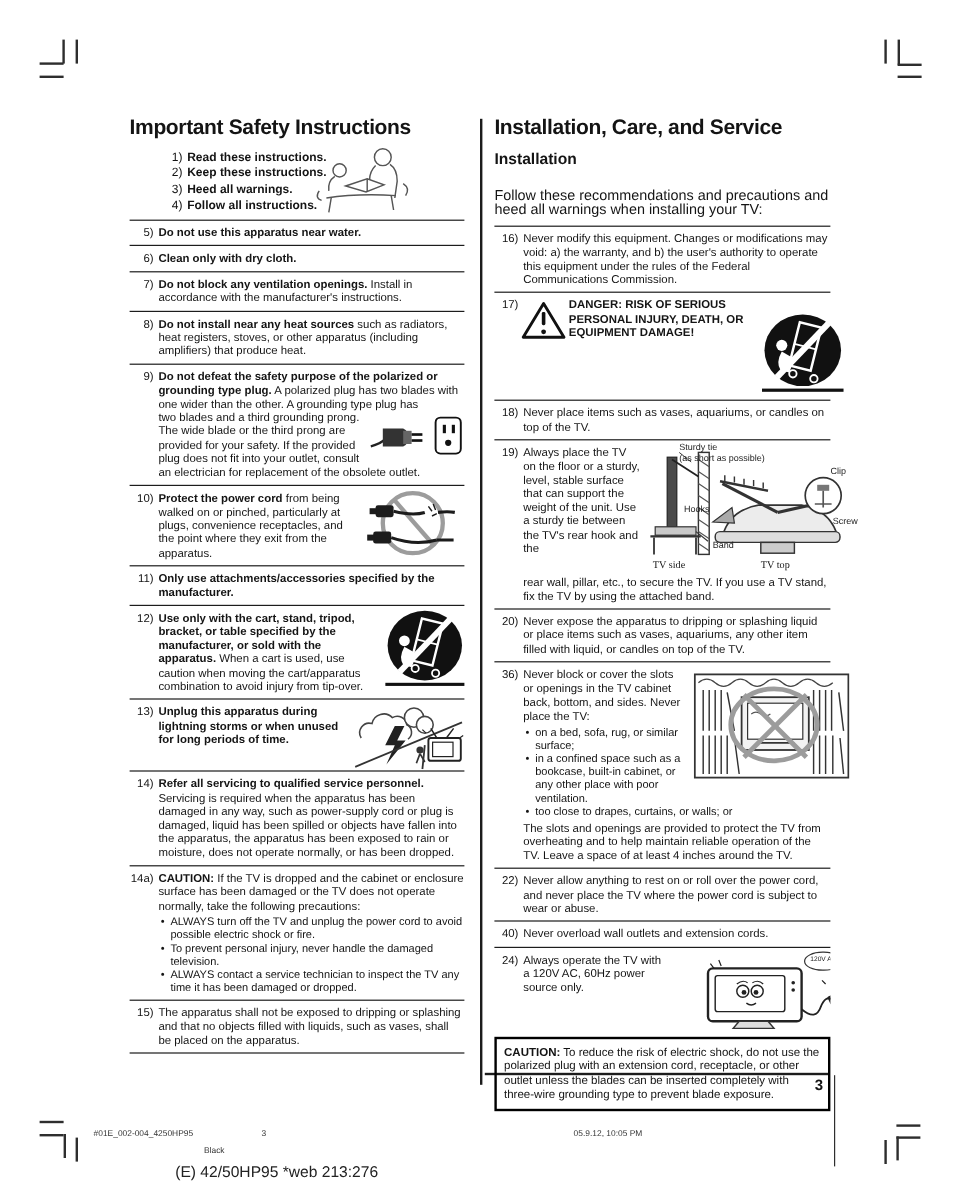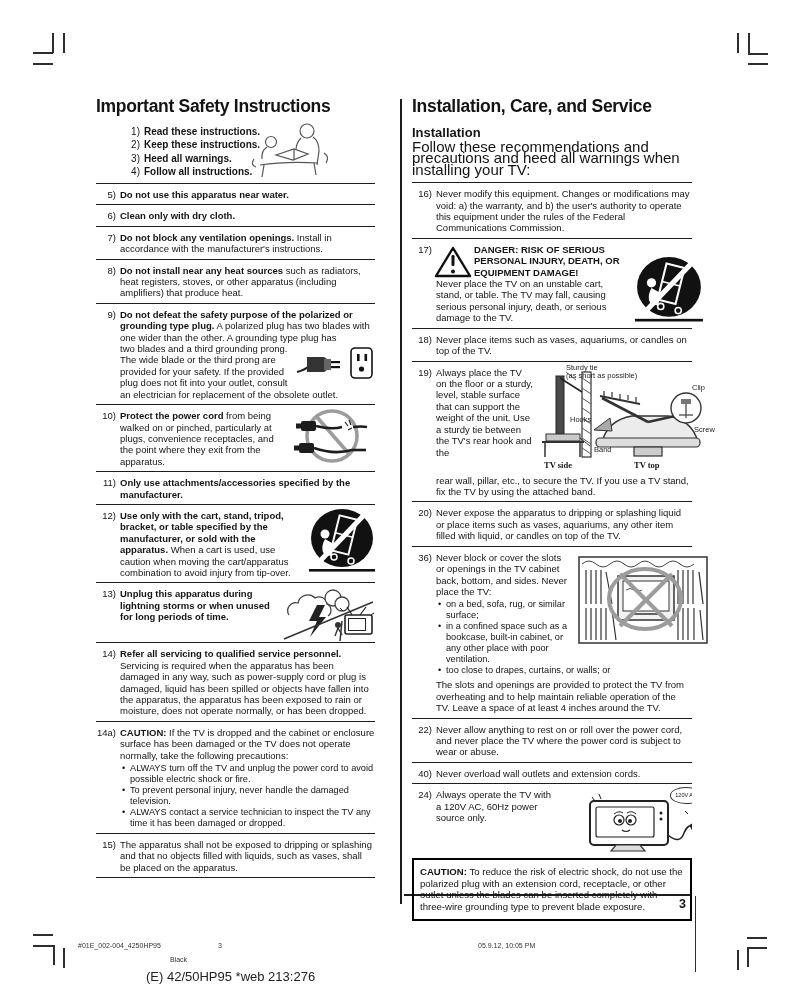--- a/index.html
+++ b/index.html
@@ -3,40 +3,40 @@
 <meta charset="utf-8">
 <style>
   *{box-sizing:border-box;margin:0;padding:0}
   html,body{width:800px;height:1000px;background:#fff;overflow:hidden}
   body{position:relative;font-family:"Liberation Sans",sans-serif;color:#141414;-webkit-font-smoothing:antialiased}
   .mark{position:absolute;background:#2e2e2e}
   #divider{position:absolute;left:400px;top:99px;width:1.5px;height:805px;background:#1c1c1c}
   #bottomrule{position:absolute;left:404px;top:894px;width:287px;height:1.5px;background:#1c1c1c}
   #pressline{position:absolute;left:695px;top:896px;width:1px;height:76px;background:#2e2e2e}
   .col{position:absolute;top:96px}
-  #leftcol{left:96px;width:279px}
+  #leftcol{left:108px;width:279px}
   #rightcol{left:412px;width:280px}
   h1{font-size:17.5px;letter-spacing:-.3px;margin:0 0 8px;font-weight:bold;white-space:nowrap}
-  .sec{font-size:13px;font-weight:bold;margin:3px 0 1px}
-  .intro{font-size:15px;line-height:11.4px;margin:0 0 7px}
+  .sec{font-size:13px;font-weight:bold;margin:3px 0 18px}
+  .intro{font-size:12px;line-height:11.4px;margin:0 0 7px}
   .item{position:relative;border-top:1px solid #1c1c1c;padding:5px 0 4px 24px;font-size:9.5px;line-height:11.4px}
   .item.nr{border-top:none;padding-top:0}
   .num{position:absolute;left:0;top:5px;width:20px;text-align:right;white-space:nowrap}
   .blk{display:block}
   .rule-end{border-top:1px solid #1c1c1c;height:0}
   .g-row{font-size:10px;line-height:13.4px;position:relative;padding-left:24px}
   .g-row .gnum{position:absolute;left:0;width:20px;text-align:right;font-weight:normal}
   .g-row b{font-weight:bold}
   .abs{position:absolute}
   .bullets{margin-top:2px}
   .bul{position:relative;padding-left:10px;font-size:9.2px;line-height:11px}
   .bul::before{content:"\2022";position:absolute;left:2px}
   .cbox{border:2.5px solid #000;padding:6px 6px;margin-top:1px;font-size:9.6px;line-height:11.6px}
   .lab{position:absolute;font-size:7.5px;line-height:8.6px;color:#1c1c1c;white-space:nowrap}
-  .cap{position:absolute;font-family:"Liberation Serif",serif;font-weight:bold;font-size:8.5px;white-space:nowrap}
+  .cap{position:absolute;font-family:"Liberation Serif",serif;font-weight:normal;font-size:8.5px;white-space:nowrap}
   .pgnum{position:absolute;left:654px;top:897px;width:32px;text-align:right;font-weight:bold;font-size:12.5px}
   .ftr{position:absolute;font-size:7px;color:#333;white-space:nowrap}
   #ftr-imprint{font-size:13px;color:#222}
   svg{display:block}
 </style>
 </head>
 <body>
 
 <div class="mark" style="left:33px;top:52px;width:20px;height:1.5px"></div>
 <div class="mark" style="left:52px;top:33px;width:1.5px;height:20px"></div>
@@ -191,21 +191,20 @@
   <div class="item"><span class="num">16)</span><span>Never modify this equipment. Changes or modifications may void: a) the warranty, and b) the user's authority to operate this equipment under the rules of the Federal Communications Commission.</span></div>
 
   <div class="item" style="min-height:90px">
     <span class="num">17)</span>
     <svg class="abs" style="left:22px;top:6px" width="38" height="34" viewBox="0 0 38 34">
       <polygon points="19,3 36,31 2,31" fill="#fff" stroke="#111" stroke-width="2.4" stroke-linejoin="round"></polygon>
       <rect x="17.5" y="10" width="3" height="11" rx="1.2" fill="#111"></rect>
         <circle cx="19" cy="26.5" r="2" fill="#111"></circle>
     </svg>
     <b class="blk" style="margin-left:38px;padding-right:58px">DANGER: RISK OF SERIOUS PERSONAL INJURY, DEATH, OR EQUIPMENT DAMAGE!</b>
-    <span class="blk" style="padding-right:80px">Never place the TV on an unstable cart, stand, or table. The TV may fall, causing serious personal injury, death, or serious damage to the TV.</span>
     <svg class="abs" style="right:-18px;top:16px" width="80" height="70" viewBox="0 0 68 68">
       <ellipse cx="33" cy="31" rx="31" ry="29" fill="#111"></ellipse>
       <line x1="12" y1="53" x2="54" y2="9" stroke="#fff" stroke-width="5"></line>
       <g transform="rotate(14 35 28)">
           <rect x="26" y="10" width="18" height="36" fill="none" stroke="#fff" stroke-width="2"></rect>
           <line x1="26" y1="28" x2="44" y2="28" stroke="#fff" stroke-width="1.5"></line>
         </g>
       <circle cx="25" cy="50" r="3" fill="none" stroke="#fff" stroke-width="1.5"></circle>
         <circle cx="42" cy="54" r="3" fill="none" stroke="#fff" stroke-width="1.5"></circle>
       <circle cx="16" cy="27" r="4.5" fill="#fff"></circle>

